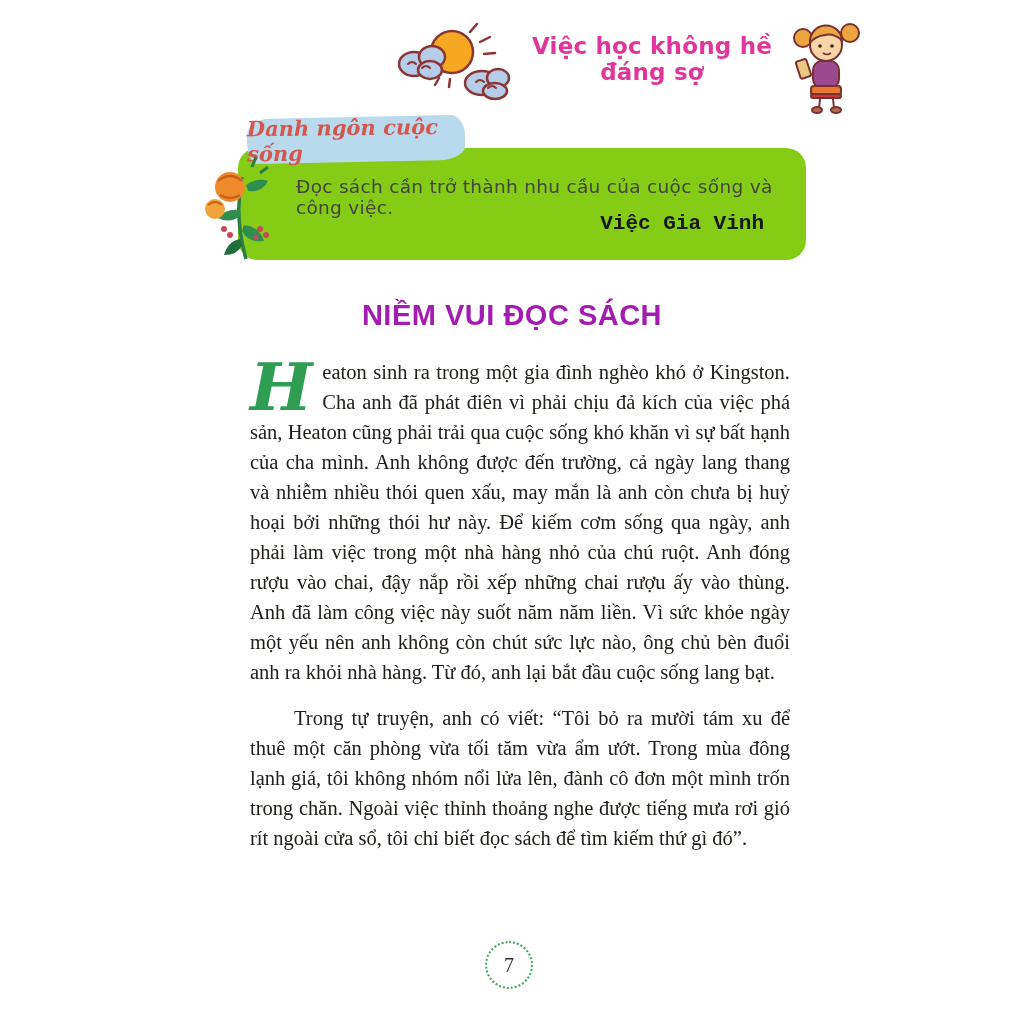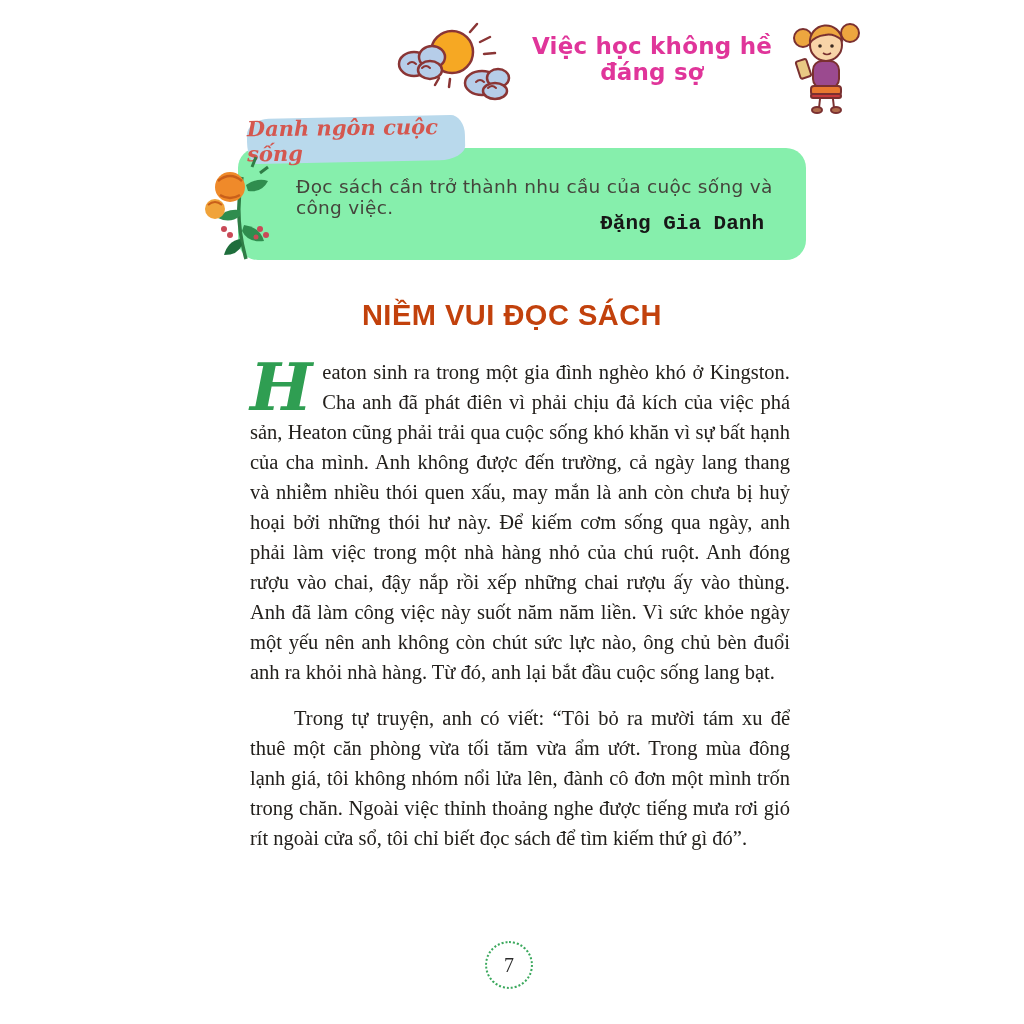--- a/index.html
+++ b/index.html
@@ -16,21 +16,21 @@
   .header-title{
     flex:1;text-align:center;
     font-family:"DejaVu Sans",sans-serif;font-weight:bold;
     font-size:23px;color:#e0359a;letter-spacing:0.2px;
     padding-bottom:14px;
   }
 
   
   .quote-box{
     position:absolute;top:148px;left:238px;width:568px;height:112px;
-    background:#86efac;border-radius:20px;
+    background:#84cc16;border-radius:20px;
   }
   .quote-text{
     position:absolute;top:28px;left:58px;right:28px;
     font-family:"DejaVu Sans",sans-serif;font-size:18.5px;color:#45443c;
     letter-spacing:0.3px;
   }
   .quote-author{
     position:absolute;top:64px;right:42px;
     font-family:"Liberation Mono",monospace;font-weight:bold;
     font-size:21px;color:#171717;
@@ -46,21 +46,21 @@
     font-family:"DejaVu Serif",serif;font-style:italic;font-weight:bold;
     font-size:21px;color:#d4574f;transform:rotate(0.5deg);
   }
   .flower{position:absolute;top:155px;left:200px;}
 
   
   .article-heading{
     position:absolute;top:299px;left:0;width:1024px;margin:0;
     text-align:center;
     font-family:"Liberation Sans",sans-serif;font-weight:bold;
-    font-size:29px;color:#c2410c;letter-spacing:0.5px;
+    font-size:29px;color:#a21caf;letter-spacing:0.5px;
   }
   .article{
     position:absolute;top:357px;left:250px;width:540px;
     font-size:20.5px;line-height:30px;color:#23201c;text-align:justify;
   }
   .article p{margin:0 0 16px 0;}
   .indent{text-indent:44px;}
   .dropcap{
     float:left;
     font-family:"DejaVu Serif",serif;font-style:italic;font-weight:bold;
@@ -121,21 +121,21 @@
         <path d="M34 83 l-1 9 M47 83 l1 9" fill="none"></path>
         <ellipse cx="31" cy="94" rx="5" ry="3" fill="#b06a4a"></ellipse>
         <ellipse cx="50" cy="94" rx="5" ry="3" fill="#b06a4a"></ellipse>
       </g>
     </svg>
   </header>
 
   <section>
     <div class="quote-box">
       <div class="quote-text">Đọc sách cần trở thành nhu cầu của cuộc sống và công việc.</div>
-      <div class="quote-author">Đặng Gia Danh</div>
+      <div class="quote-author">Việc Gia Vinh</div>
     </div>
 
     <div class="ribbon">
       <span class="ribbon-text">Danh ngôn cuộc sống</span>
     </div>
 
     <svg class="flower" width="78" height="112" viewBox="0 0 78 112">
       <g>
         <path d="M42 22 q-8 40 4 82" stroke="#2f7d46" stroke-width="3.5" fill="none"></path>
         <path d="M40 55 q-14 -2 -22 8 q12 6 22 -2 z" fill="#2f8d4e"></path>

